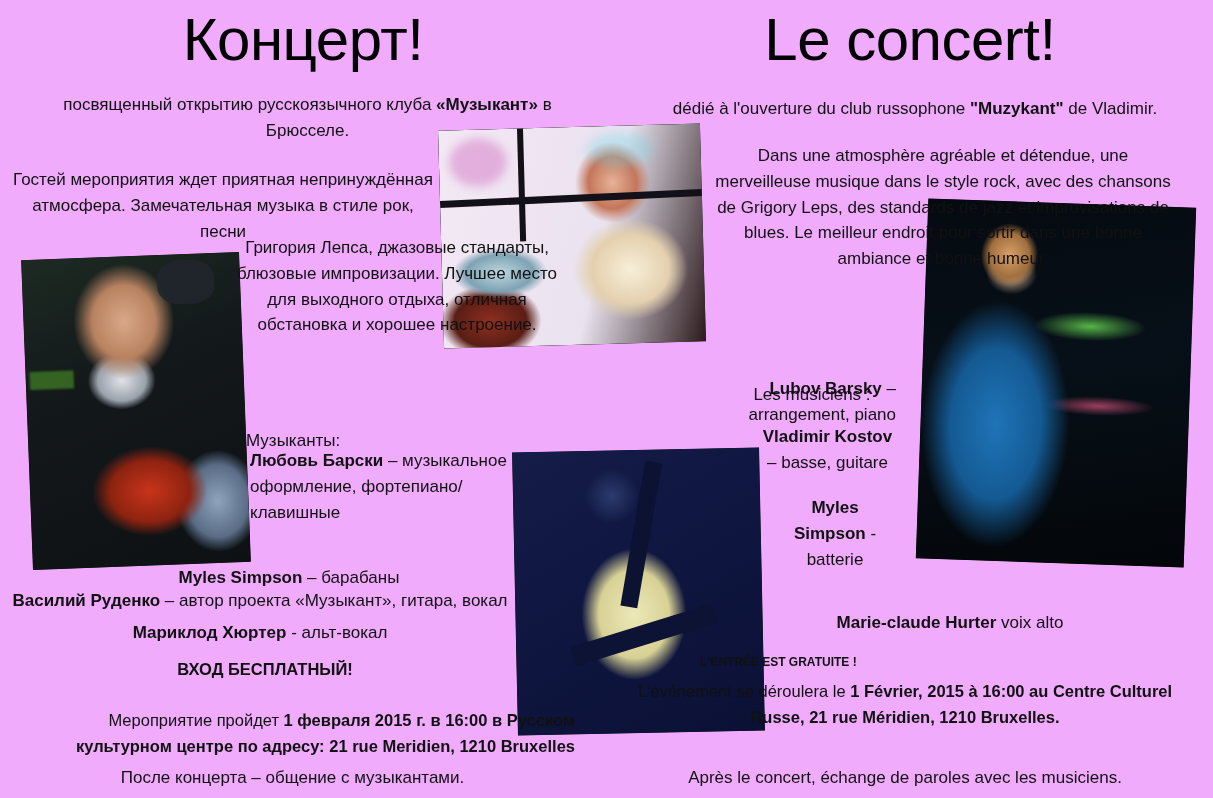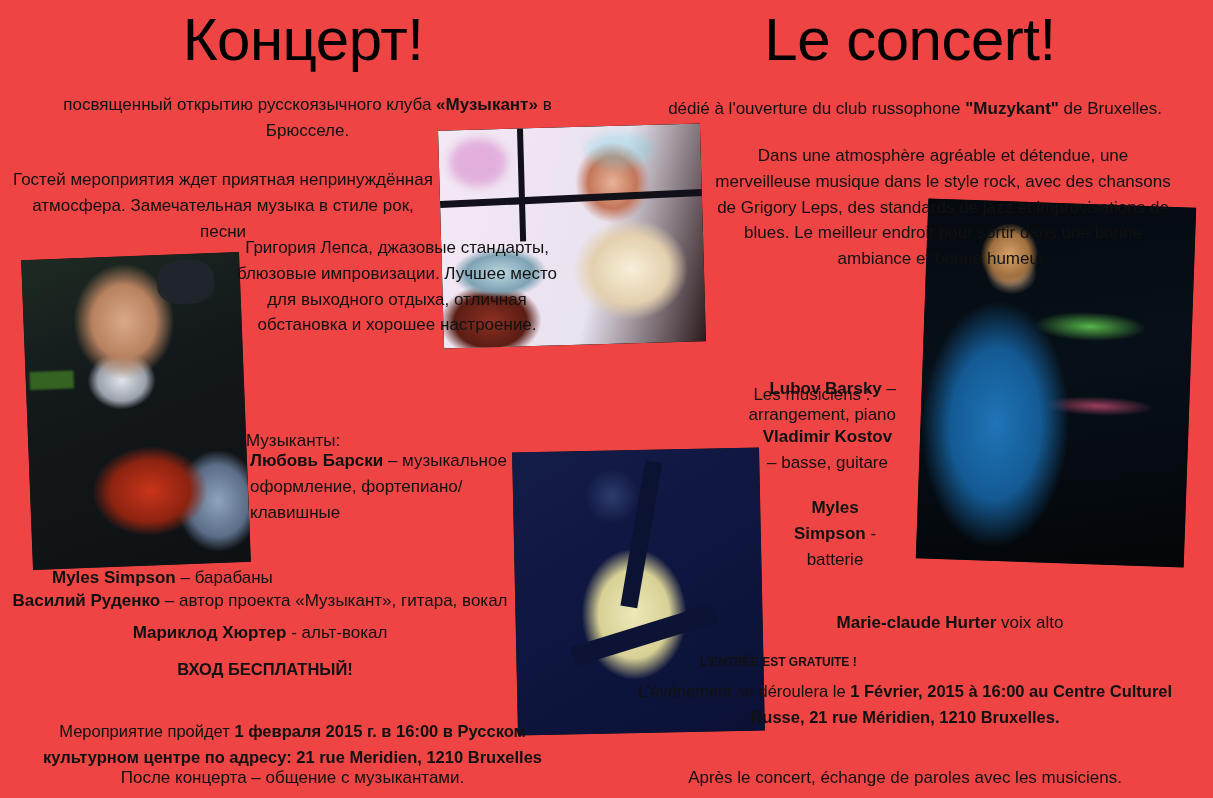--- a/index.html
+++ b/index.html
@@ -4,21 +4,21 @@
 <style>
   html, body {
     margin: 0;
     padding: 0;
     background: #ffffff;
   }
   #poster {
     position: relative;
     width: 1213px;
     height: 798px;
-    background: #ef4444;
+    background: #f0abfc;
     overflow: hidden;
     font-family: "Liberation Sans", sans-serif;
     color: #111111;
   }
 
   
   .title {
     position: absolute;
     font-size: 60px;
     font-weight: 400;
@@ -39,27 +39,27 @@
   }
   .b { font-weight: bold; }
 
   
   #ru-sub      { left: 30px;  top: 92px;  width: 555px; text-align: center; }
   #ru-intro    { left: 8px;   top: 167px; width: 430px; text-align: center; }
   #ru-mid      { left: 232px; top: 235px; width: 330px; text-align: center; }
   #ru-mus-head { left: 246px; top: 428px; width: 260px; text-align: left; }
   #ru-mus-1    { left: 250px; top: 448px; width: 262px; text-align: left; }
   #ru-mus-2    { left: 255px; top: 517px; width: 258px; text-align: left; }
-  #ru-mus-3    { left: 52px;  top: 565px; width: 460px; }
+  #ru-mus-3    { left: 59px;  top: 565px; width: 460px; text-align: center; }
   #ru-mus-4    { left: 0px;   top: 588px; width: 520px; text-align: center; }
   #ru-mus-5    { left: 30px;  top: 620px; width: 460px; text-align: center; }
   #ru-free     { left: 30px;  top: 657px; width: 470px; text-align: center;
                  font-weight: bold; font-size: 16.5px; }
-  #ru-when     { left: 10px;  top: 707px; width: 565px; text-align: center;
-                 font-size: 16.5px; line-height: 1.58; margin-top: 11px; }
+  #ru-when     { left: 10px;  top: 707px; width: 565px; text-align: right;
+                 font-size: 16.5px; line-height: 1.58; }
   #ru-after    { left: 10px;  top: 765px; width: 565px; text-align: center; }
 
   
   #fr-sub      { left: 635px; top: 96px;  width: 560px; text-align: center; }
   #fr-intro    { left: 713px; top: 143px; width: 460px; text-align: center; }
   #fr-mus-head { left: 712px; top: 335px; width: 200px; text-align: center; margin-top: 47px; }
   #fr-mus-1    { left: 706px; top: 376px; width: 190px; text-align: right; }
   #fr-mus-2    { left: 760px; top: 424px; width: 135px; text-align: center; }
   #fr-mus-3    { left: 780px; top: 495px; width: 110px; text-align: center; }
   #fr-mus-4    { left: 700px; top: 565px; width: 470px; text-align: center;
@@ -233,21 +233,21 @@
 
   <div class="para" id="ru-when">
     <span>Мероприятие пройдет </span><span class="b">1 февраля 2015 г. в 16:00 в Русском культурном центре по адресу: 21 rue Meridien, 1210 Bruxelles</span>
   </div>
 
   <div class="para" id="ru-after">После концерта – общение с музыкантами.</div>
 
   <div class="title" id="title-fr">Le concert!</div>
 
   <div class="para" id="fr-sub">
-    <span>dédié à l'ouverture du club russophone </span><span class="b">"Muzykant"</span><span> de Bruxelles.</span>
+    <span>dédié à l'ouverture du club russophone </span><span class="b">"Muzykant"</span><span> de Vladimir.</span>
   </div>
 
   <div class="para" id="fr-intro">Dans une atmosphère agréable et détendue, une merveilleuse musique dans le style rock, avec des chansons de Grigory Leps, des standards de jazz et improvisations de blues. Le meilleur endroit pour sortir dans une bonne ambiance et bonne humeur.</div>
 
   <div class="para" id="fr-mus-head">Les musiciens :</div>
 
   <div class="para" id="fr-mus-1">
     <span class="b">Lubov Barsky</span><span> – arrangement, piano</span>
   </div>
 

